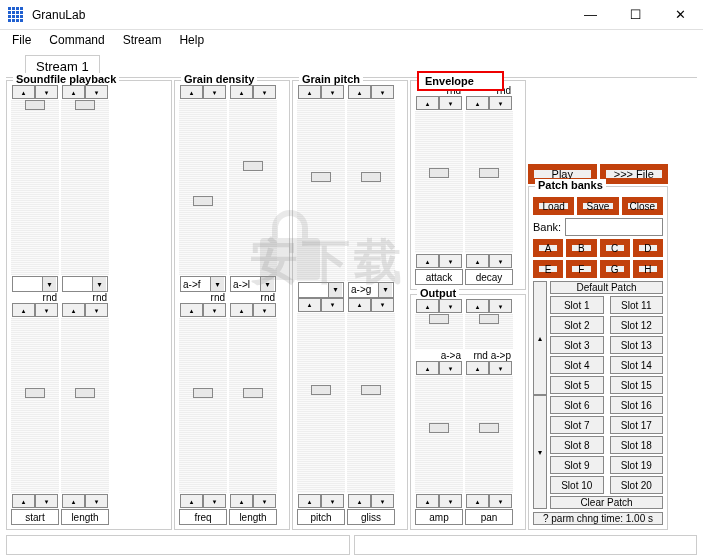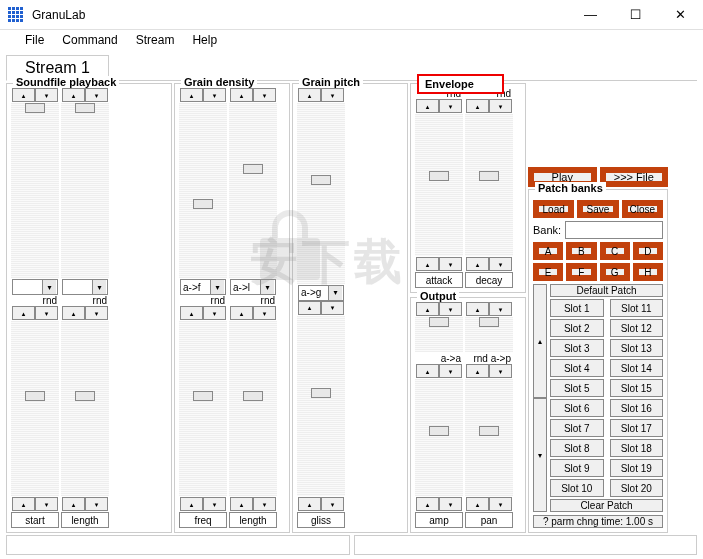--- a/index.html
+++ b/index.html
@@ -7,27 +7,27 @@
 
 
 .titlebar { height: 30px; display: flex; align-items: center; border-bottom: 1px solid #e0e0e0; }
 .titlebar .app-icon { width: 16px; height: 16px; margin: 0 8px; display: grid; grid-template-columns: repeat(4,3px); grid-template-rows: repeat(4,3px); gap: 1px; }
 .titlebar .app-icon span { background: #2060d0; }
 .titlebar .title { flex: 1; font-size: 12px; }
 .winbtns { display: flex; }
 .winbtn { width: 45px; height: 30px; display: flex; align-items: center; justify-content: center; font-size: 13px; }
 
 
-.menubar { height: 20px; display: flex; align-items: center; padding: 0 17px; gap: 2px; }
+.menubar { height: 20px; display: flex; align-items: center; padding: 0 4px; gap: 2px; }
 .menubar span { padding: 2px 8px; font-size: 12px; }
 
 
 .content { padding: 4px 6px; }
 .tabstrip { display: flex; border-bottom: 1px solid #ccc; margin-bottom: 2px; }
-.tab { padding: 3px 18px; border: 1px solid #ccc; border-bottom: 1px solid #fff; background: #fff; position: relative; top: 1px; font-size: 16px; }
+.tab { padding: 3px 10px; border: 1px solid #ccc; border-bottom: 1px solid #fff; background: #fff; position: relative; top: 1px; font-size: 13px; margin-left: 19px; }
 
 .cols { display: flex; gap: 2px; align-items: flex-end; }
 
 
 .grp { border: 1px solid #ccc; padding: 4px 4px; position: relative; }
 .grp-title { position: absolute; top: -8px; left: 6px; background: #fff; padding: 0 3px; font-size: 11px; font-weight: bold; }
 .grp-title.redbox { border: 2px solid #e00; padding: 2px 28px 2px 6px; top: -10px; }
 
 
 .sliders { display: flex; gap: 2px; height: 100%; }
@@ -214,20 +214,43 @@
       <div class="grp-title">Grain pitch</div>
       <div class="sliders" style="height:100%;">
         <div class="slcol">
           <div class="spin">
               <span>▴</span>
               <span>▾</span>
             </div>
           <div class="track">
               <div class="thumb" style="top:40%;"></div>
             </div>
+          <div class="combo"></div>
+          <div class="smlab"></div>
+          <div class="spin">
+              <span>▴</span>
+              <span>▾</span>
+            </div>
+          <div class="track">
+              <div class="thumb" style="top:40%;"></div>
+            </div>
+          <div class="spin">
+              <span>▴</span>
+              <span>▾</span>
+            </div>
+          <div class="lab">pitch</div>
+        </div>
+        <div class="slcol">
+          <div class="spin">
+              <span>▴</span>
+              <span>▾</span>
+            </div>
+          <div class="track">
+              <div class="thumb" style="top:40%;"></div>
+            </div>
           <div class="combo">a-&gt;g</div>
           <div class="smlab"></div>
           <div class="spin">
               <span>▴</span>
               <span>▾</span>
             </div>
           <div class="track">
               <div class="thumb" style="top:40%;"></div>
             </div>
           <div class="spin">

